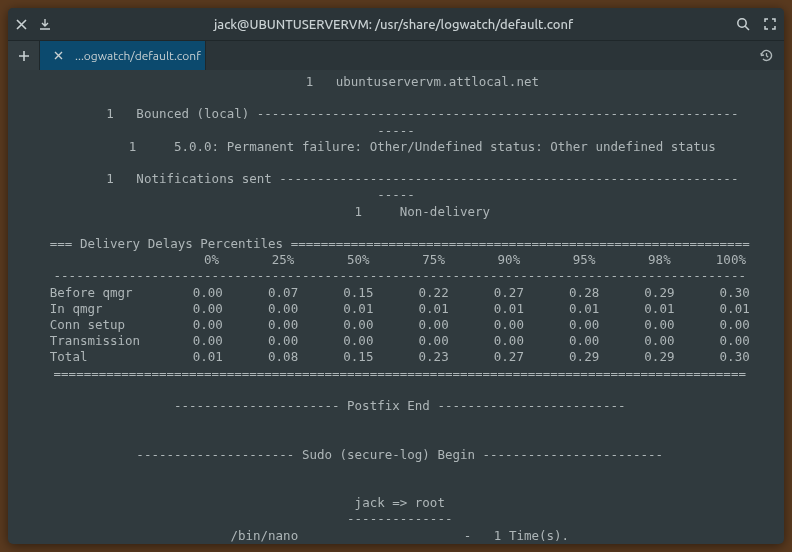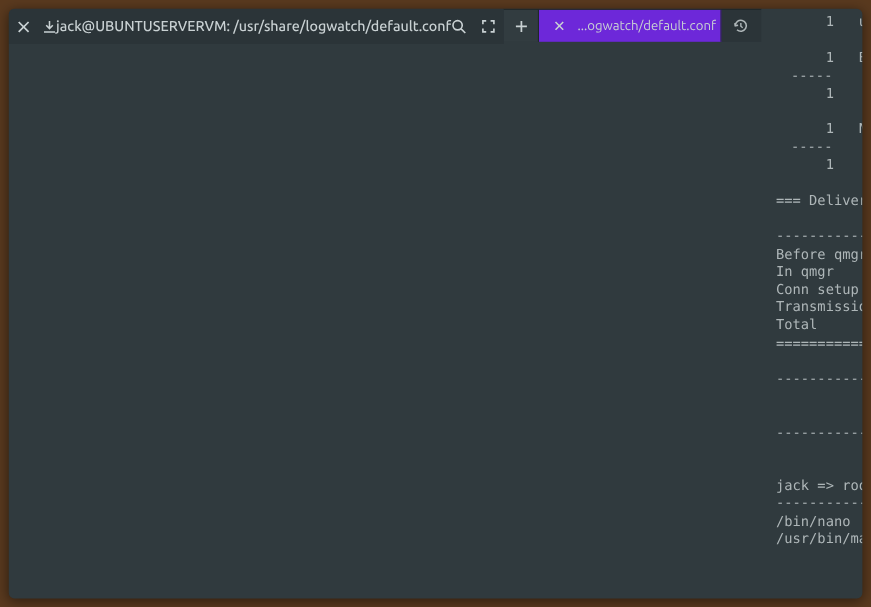--- a/index.html
+++ b/index.html
@@ -13,21 +13,21 @@
     }
     .window {
       position: absolute;
       top: 8px;
       left: 8px;
       right: 8px;
       bottom: 8px;
       background: #303a3e;
       border-radius: 5px;
       display: flex;
-      flex-direction: row;
+      flex-direction: column;
       overflow: hidden;
       box-shadow: 0 2px 12px rgba(0,0,0,0.5);
     }
     .titlebar {
       height: 32px;
       background: #2b3438;
       display: flex;
       align-items: center;
       padding: 0 8px;
       color: #c9d1d3;
@@ -51,21 +51,21 @@
       align-items: center;
       justify-content: center;
       color: #c9d1d3;
       background: #323c40;
       border-right: 1px solid #1f272a;
       cursor: pointer;
     }
     .tab {
       display: flex;
       align-items: center;
-      background: #6d28d9;
+      background: #0c4a6e;
       padding: 0 4px 0 8px;
       border-right: 1px solid #1f272a;
       color: #c9d1d3;
       font-family: 'Ubuntu', sans-serif;
       font-size: 12px;
       gap: 6px;
       cursor: pointer;
     }
     .tab .close { padding: 2px 6px; cursor: pointer; }
     .spacer { flex: 1; }

